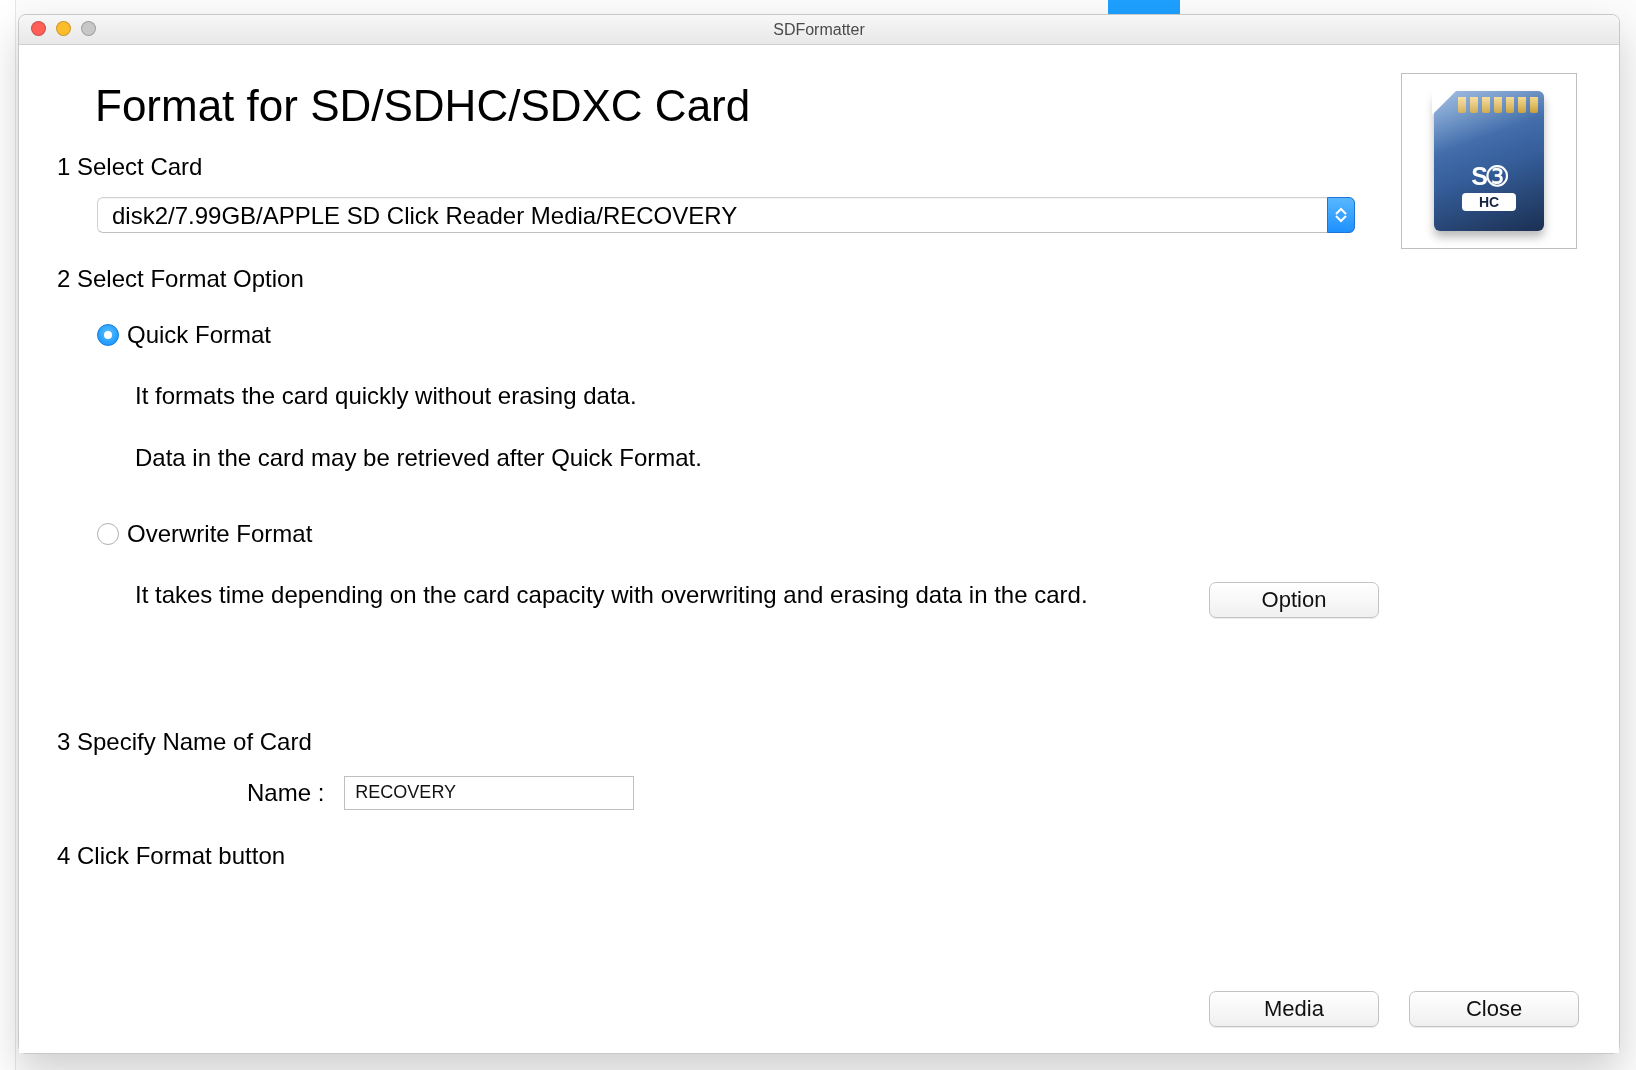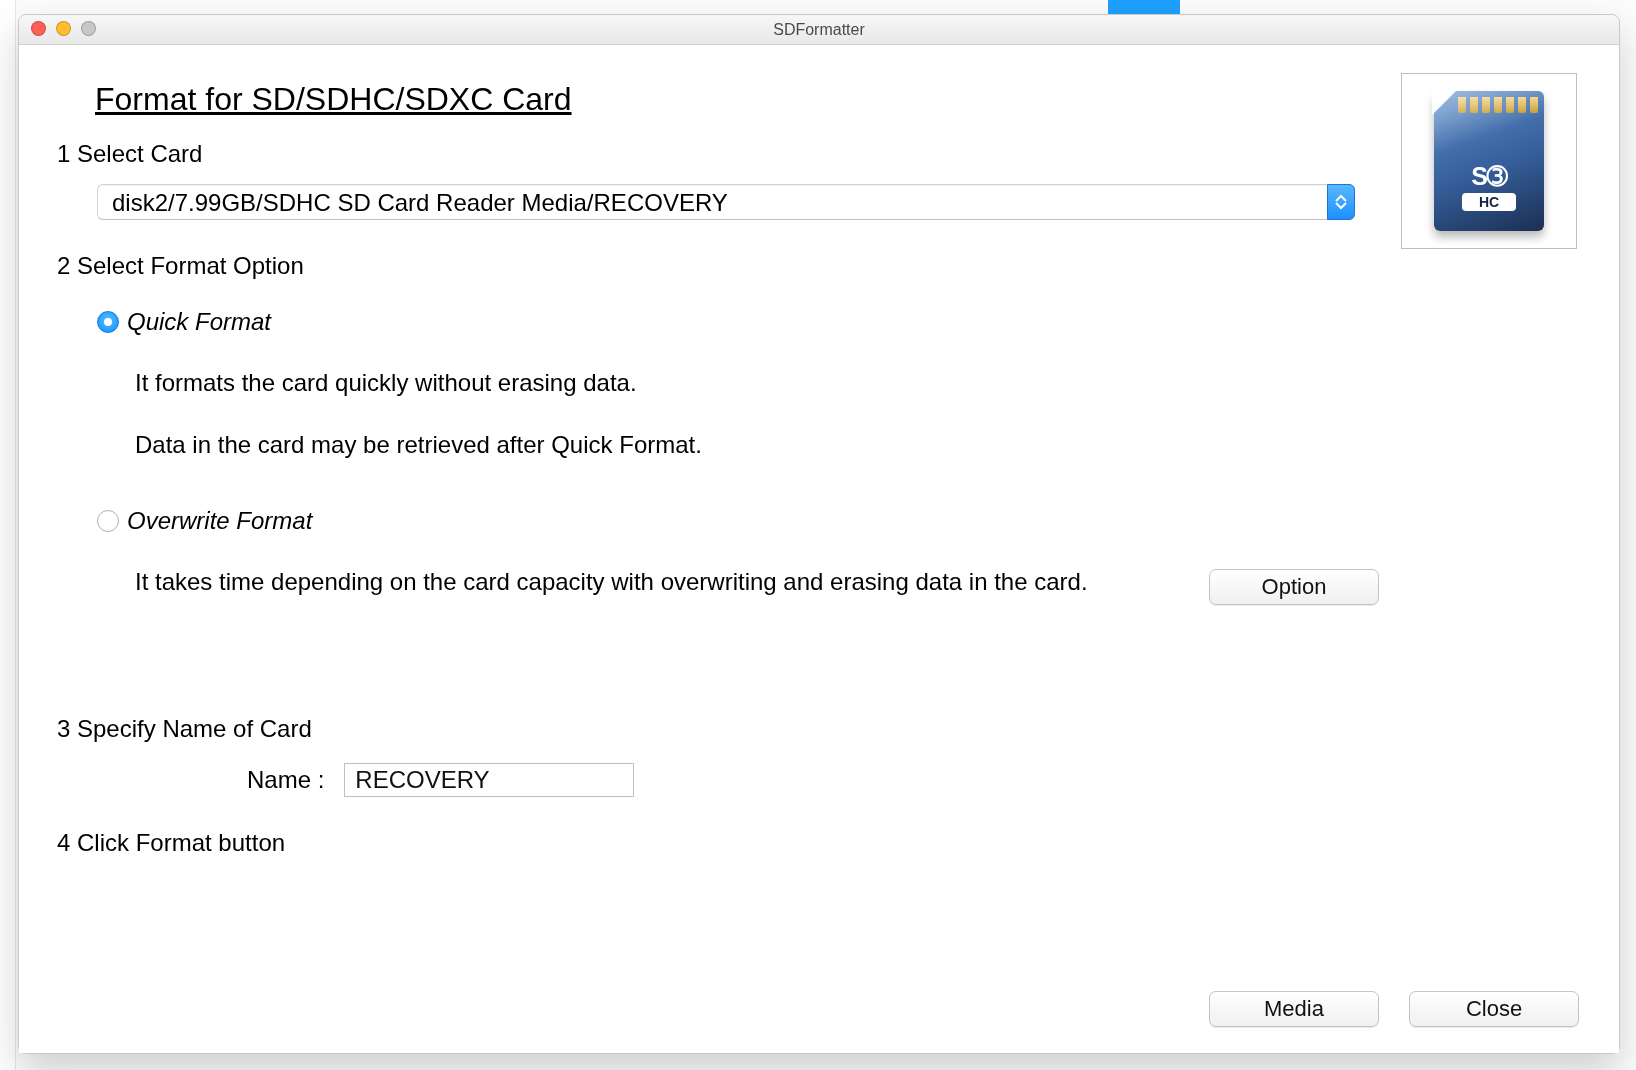--- a/index.html
+++ b/index.html
@@ -78,24 +78,23 @@
 }
 
 .body {
   flex: 1 1 auto;
   position: relative;
   padding: 36px 40px 30px 20px;
   background: #fff;
 }
 
 .heading {
-  font-size: 32px;
+  font-size: 44px;
   font-weight: 400;
   margin: 0 0 22px 56px;
-  text-decoration: underline;
 }
 
 .step-label {
   font-size: 24px;
   margin-left: 18px;
   margin-bottom: 16px;
 }
 .step-label.step2 { margin-top: 32px; }
 .step-label.step3 { margin-top: 110px; }
 .step-label.step4 { margin-top: 32px; }
@@ -164,21 +163,20 @@
   border-color: #0d7bdf;
 }
 .radio.checked::after{
   content:'';
   position:absolute; left:50%; top:50%;
   width:8px; height:8px; margin:-4px 0 0 -4px;
   background:#fff; border-radius:50%;
 }
 .radio-label {
   font-size: 24px;
-  font-style: italic;
 }
 .radio-desc {
   font-size: 24px;
   margin-left: 38px;
   margin-top: 24px;
   line-height: 1.9;
 }
 .radio-block.second { margin-top: 40px; }
 
 
@@ -188,21 +186,21 @@
   margin-top: 20px;
 }
 .name-label {
   font-size: 24px;
   margin-right: 20px;
 }
 .name-input {
   width: 290px; height: 34px;
   border:1px solid #bfbfbf;
   padding: 2px 10px;
-  font-size: 24px;
+  font-size: 18px;
   color:#111;
 }
 
 
 .footer-buttons {
   position: absolute;
   right: 40px; bottom: 26px;
   display: flex; gap: 30px;
 }
 .mac-button {
@@ -311,21 +309,21 @@
             <span class="hc">HC</span>
           </div>
         </div>
       </div>
 
       <h1 class="heading">Format for SD/SDHC/SDXC Card</h1>
 
       <div class="step-label">1 Select Card</div>
 
       <div class="combo">
-        <div class="combo-field">disk2/7.99GB/SDHC SD Card Reader Media/RECOVERY</div>
+        <div class="combo-field">disk2/7.99GB/APPLE SD Click Reader Media/RECOVERY</div>
         <div class="combo-stepper">
           <svg width="12" height="8" viewBox="0 0 12 8">
               <path d="M1 7 L6 2 L11 7" fill="none" stroke="#fff" stroke-width="2"></path>
             </svg>
           <svg width="12" height="8" viewBox="0 0 12 8">
               <path d="M1 1 L6 6 L11 1" fill="none" stroke="#fff" stroke-width="2"></path>
             </svg>
         </div>
       </div>
 

